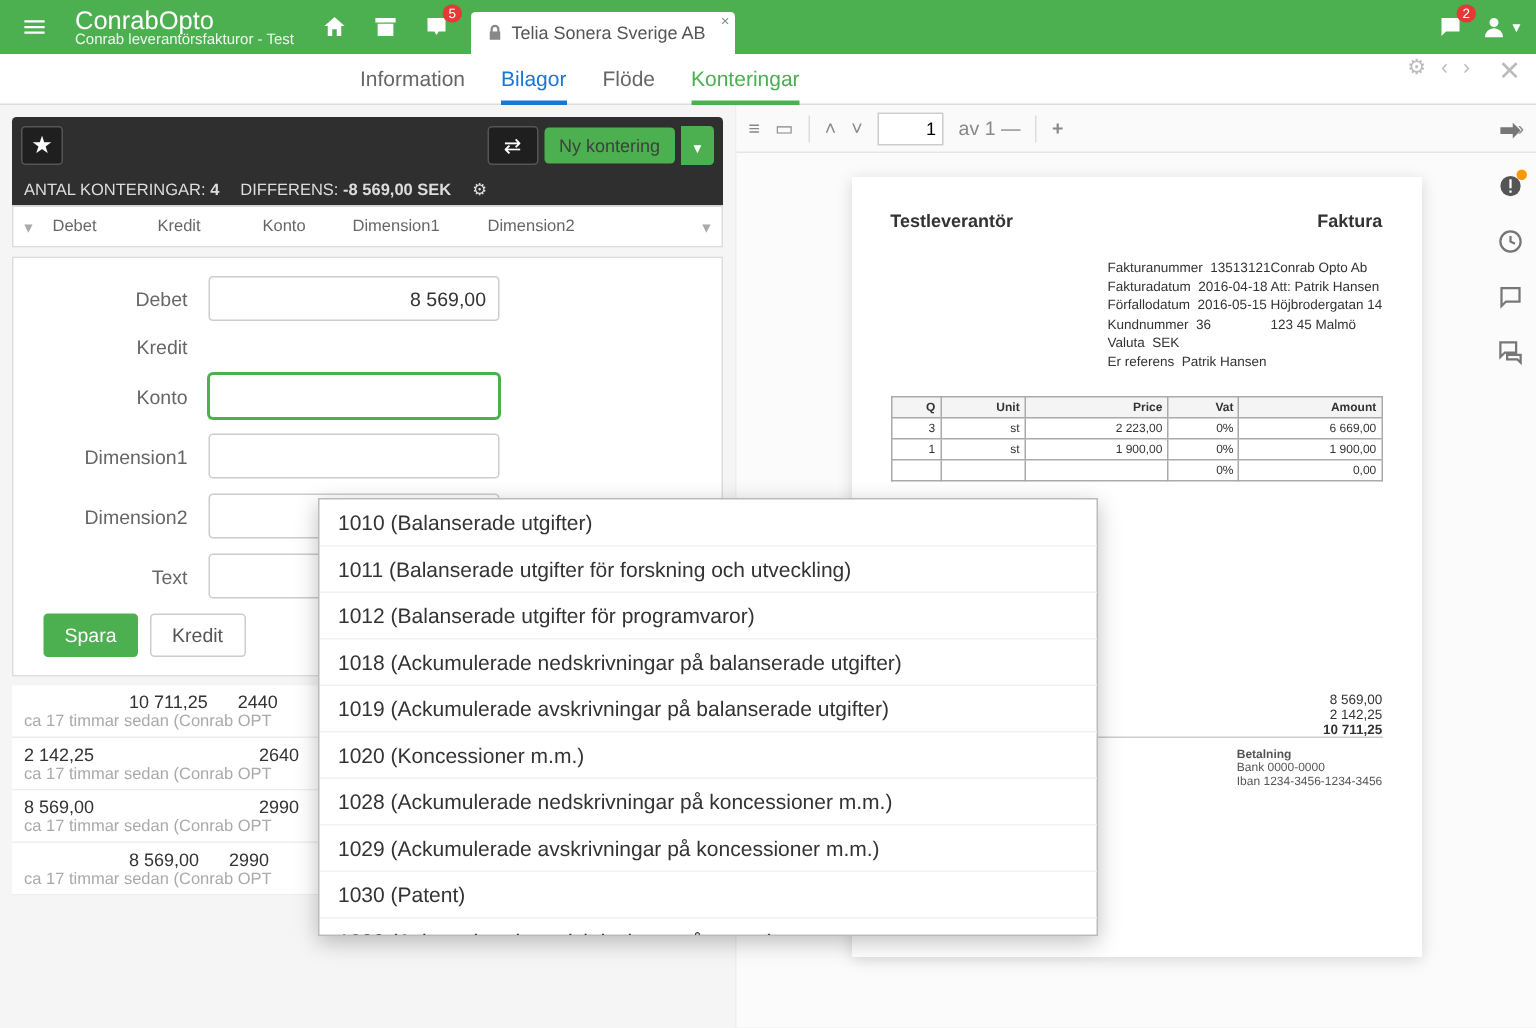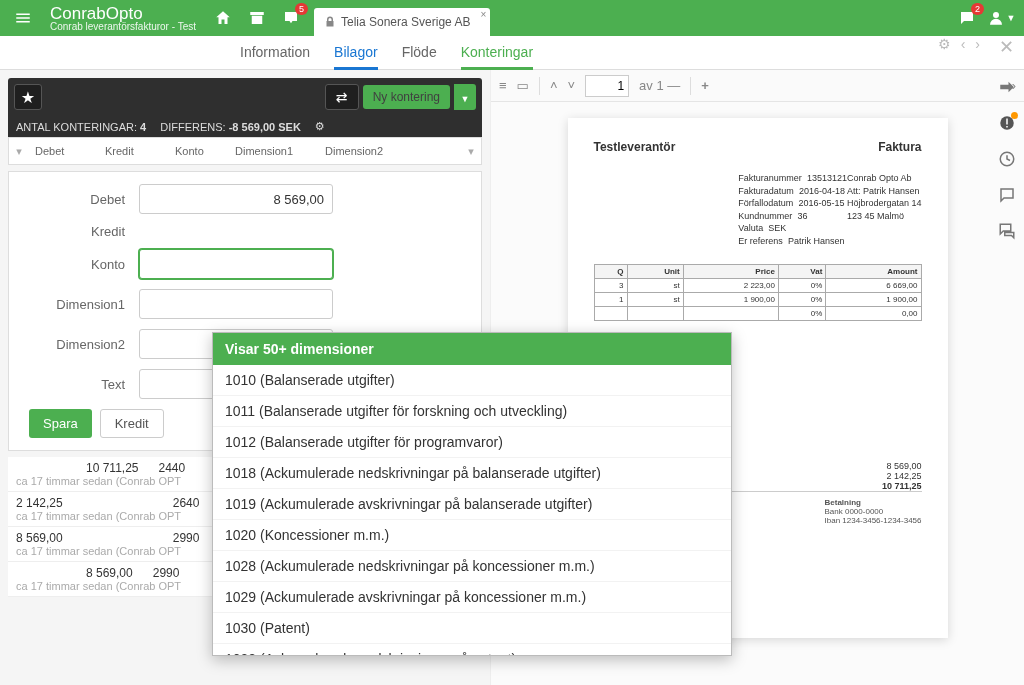--- a/index.html
+++ b/index.html
@@ -248,21 +248,20 @@
       <div class="rrow">
         <div class="vals">
             <span style="margin-left:70px">8 569,00</span>
             <span>2990</span>
           </div>
         <div class="meta">ca 17 timmar sedan   (Conrab OPT</div>
       </div>
     </div>
 
     <div class="dropdown">
-      <div class="dd-head">Visar 50+ dimensioner</div>
       <div class="dd-list">
         <div class="dd-item">1010 (Balanserade utgifter)</div>
         <div class="dd-item">1011 (Balanserade utgifter för forskning och utveckling)</div>
         <div class="dd-item">1012 (Balanserade utgifter för programvaror)</div>
         <div class="dd-item">1018 (Ackumulerade nedskrivningar på balanserade utgifter)</div>
         <div class="dd-item">1019 (Ackumulerade avskrivningar på balanserade utgifter)</div>
         <div class="dd-item">1020 (Koncessioner m.m.)</div>
         <div class="dd-item">1028 (Ackumulerade nedskrivningar på koncessioner m.m.)</div>
         <div class="dd-item">1029 (Ackumulerade avskrivningar på koncessioner m.m.)</div>
         <div class="dd-item">1030 (Patent)</div>

